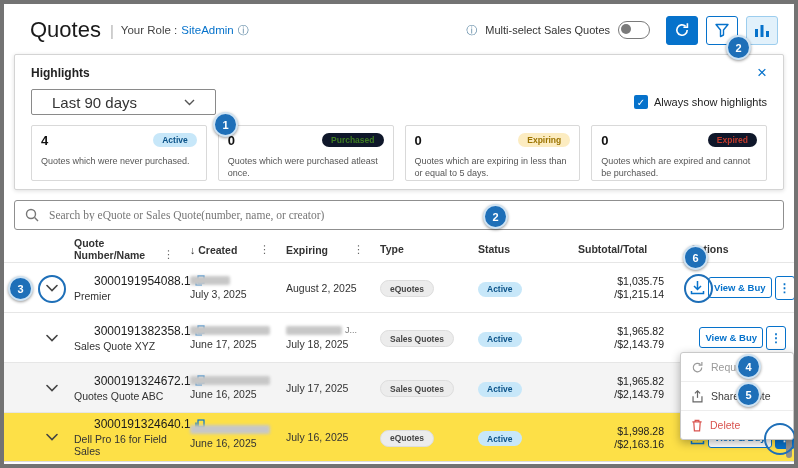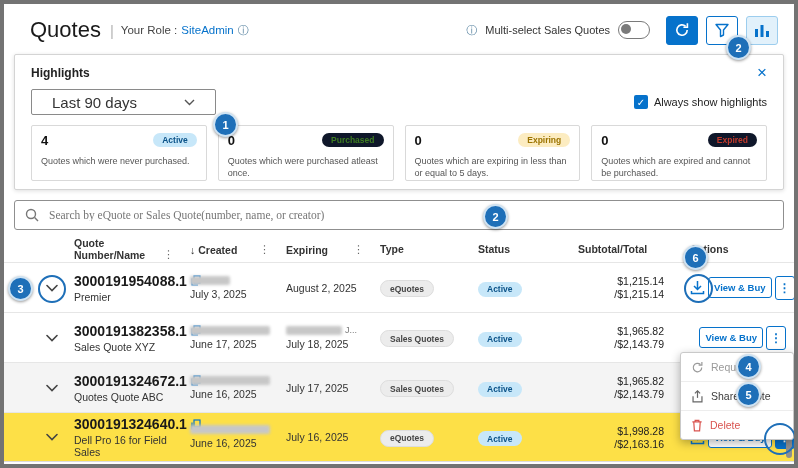--- a/index.html
+++ b/index.html
@@ -58,21 +58,21 @@
   .thead{height:26px;font-size:10.5px;font-weight:bold;color:#333;}
   .th{display:flex;align-items:flex-end;cursor:pointer;}
   .kmenu{margin-left:auto;padding-right:16px;color:#666;font-weight:normal;font-size:11px;cursor:pointer;}
   .sort{margin-right:3px;font-weight:normal;color:#333;}
   .trow{height:50px;border-top:1px solid #e6e6e6;}
   .row-2{background:#f4f4f4;}
   .row-3{background:#fde047;border-bottom:1px solid #dcdcdc;}
   .c-chev{display:flex;justify-content:center;}
   .chev{background:none;border:none;cursor:pointer;padding:3px;display:flex;}
   .num-line{display:flex;align-items:center;gap:4px;}
-  .num{font-size:14px;font-weight:bold;color:#1a1a1a;}
+  .num{font-size:12px;font-weight:normal;color:#1a1a1a;margin-left:20px;}
   .copy{display:flex;cursor:pointer;}
   .qname{font-size:10.5px;color:#333;margin-top:2px;}
   .date{font-size:10.5px;color:#333;}
   .blur{background:#c7c7c7;border-radius:2px;height:9px;filter:blur(1.5px);margin-bottom:3px;}
   .w40{width:40px;}.w80{width:80px;}.w56{width:56px;display:inline-block;vertical-align:middle;margin-bottom:0;}
   .exp-top{margin-bottom:3px;line-height:9px;}
   .jnote{font-size:9px;color:#777;margin-left:3px;vertical-align:middle;}
   .pill{border-radius:9px;padding:2.5px 9px;font-size:8.5px;font-weight:bold;display:inline-block;}
   .p-type{background:#ECECEC;color:#444;border:1px solid #dddddd;}
   .p-status{background:#C7E7F9;color:#0A5288;}
@@ -261,21 +261,21 @@
     <div>
       <div class="blur w40"></div>
       <div class="date">July 3, 2025</div>
     </div>
     <div>
         <div class="date">August 2, 2025</div>
       </div>
     <div><span class="pill p-type">eQuotes</span></div>
     <div><span class="pill p-status">Active</span></div>
     <div class="c-sub">
-      <div class="sub">$1,215.14</div>
+      <div class="sub">$1,035.75</div>
       <div class="tot">/$1,215.14</div>
     </div>
     <div class="c-act">
       <span class="dl">
         <svg width="15" height="15" viewBox="0 0 15 15">
             <path d="M7.5 1v8M4 6l3.5 3.5L11 6" fill="none" stroke="#0672CB" stroke-width="1.5"></path>
             <path d="M1.5 11v2.5h12V11" fill="none" stroke="#0672CB" stroke-width="1.5"></path>
           </svg>
         </span>
       <button class="vb">View &amp; Buy</button>

